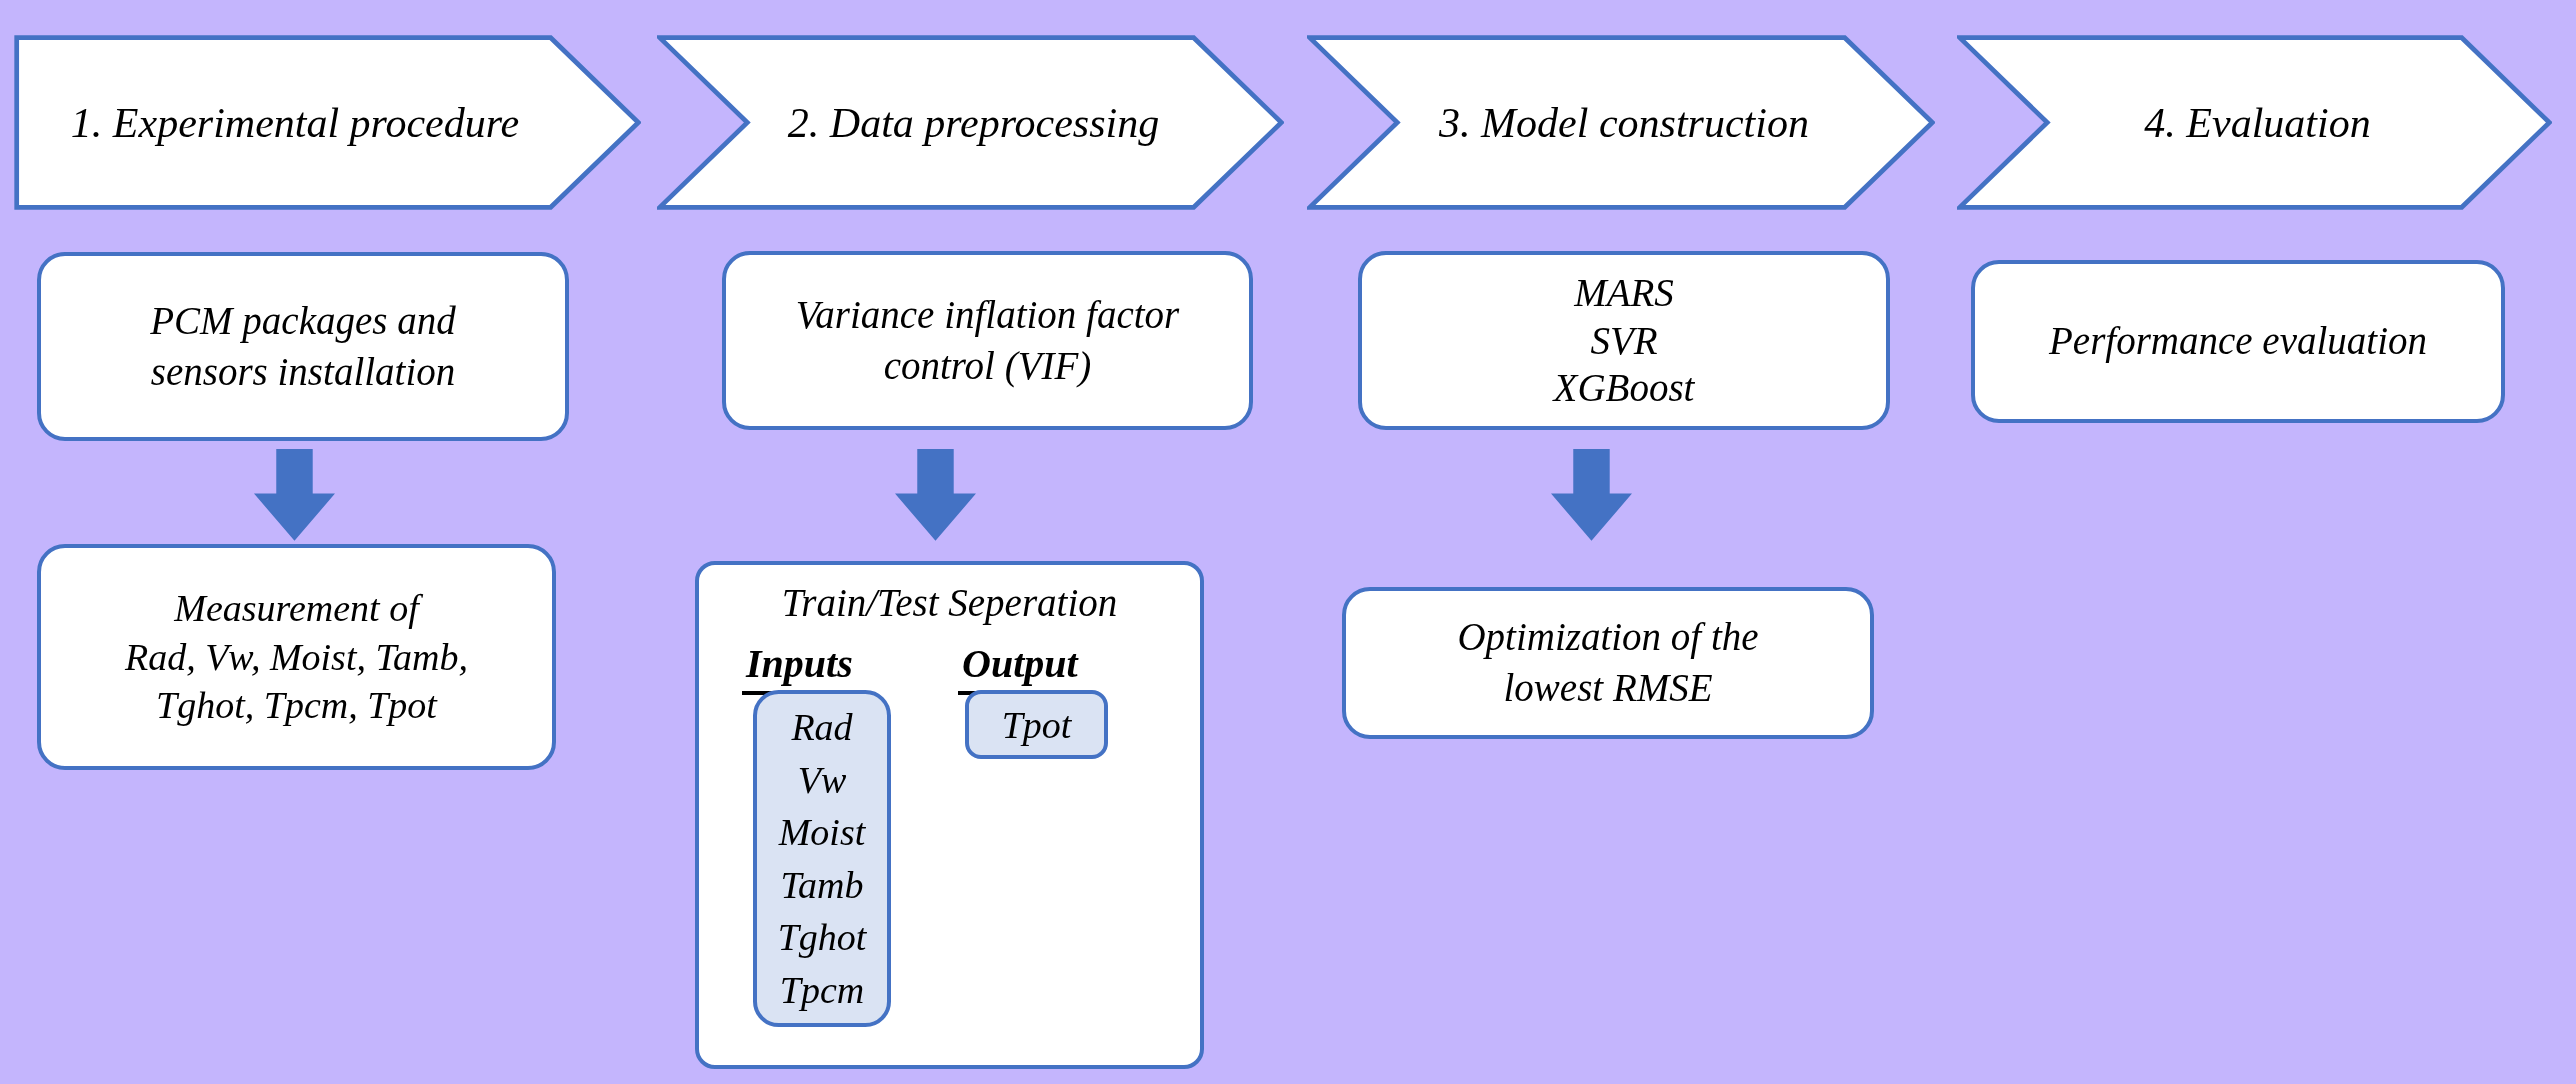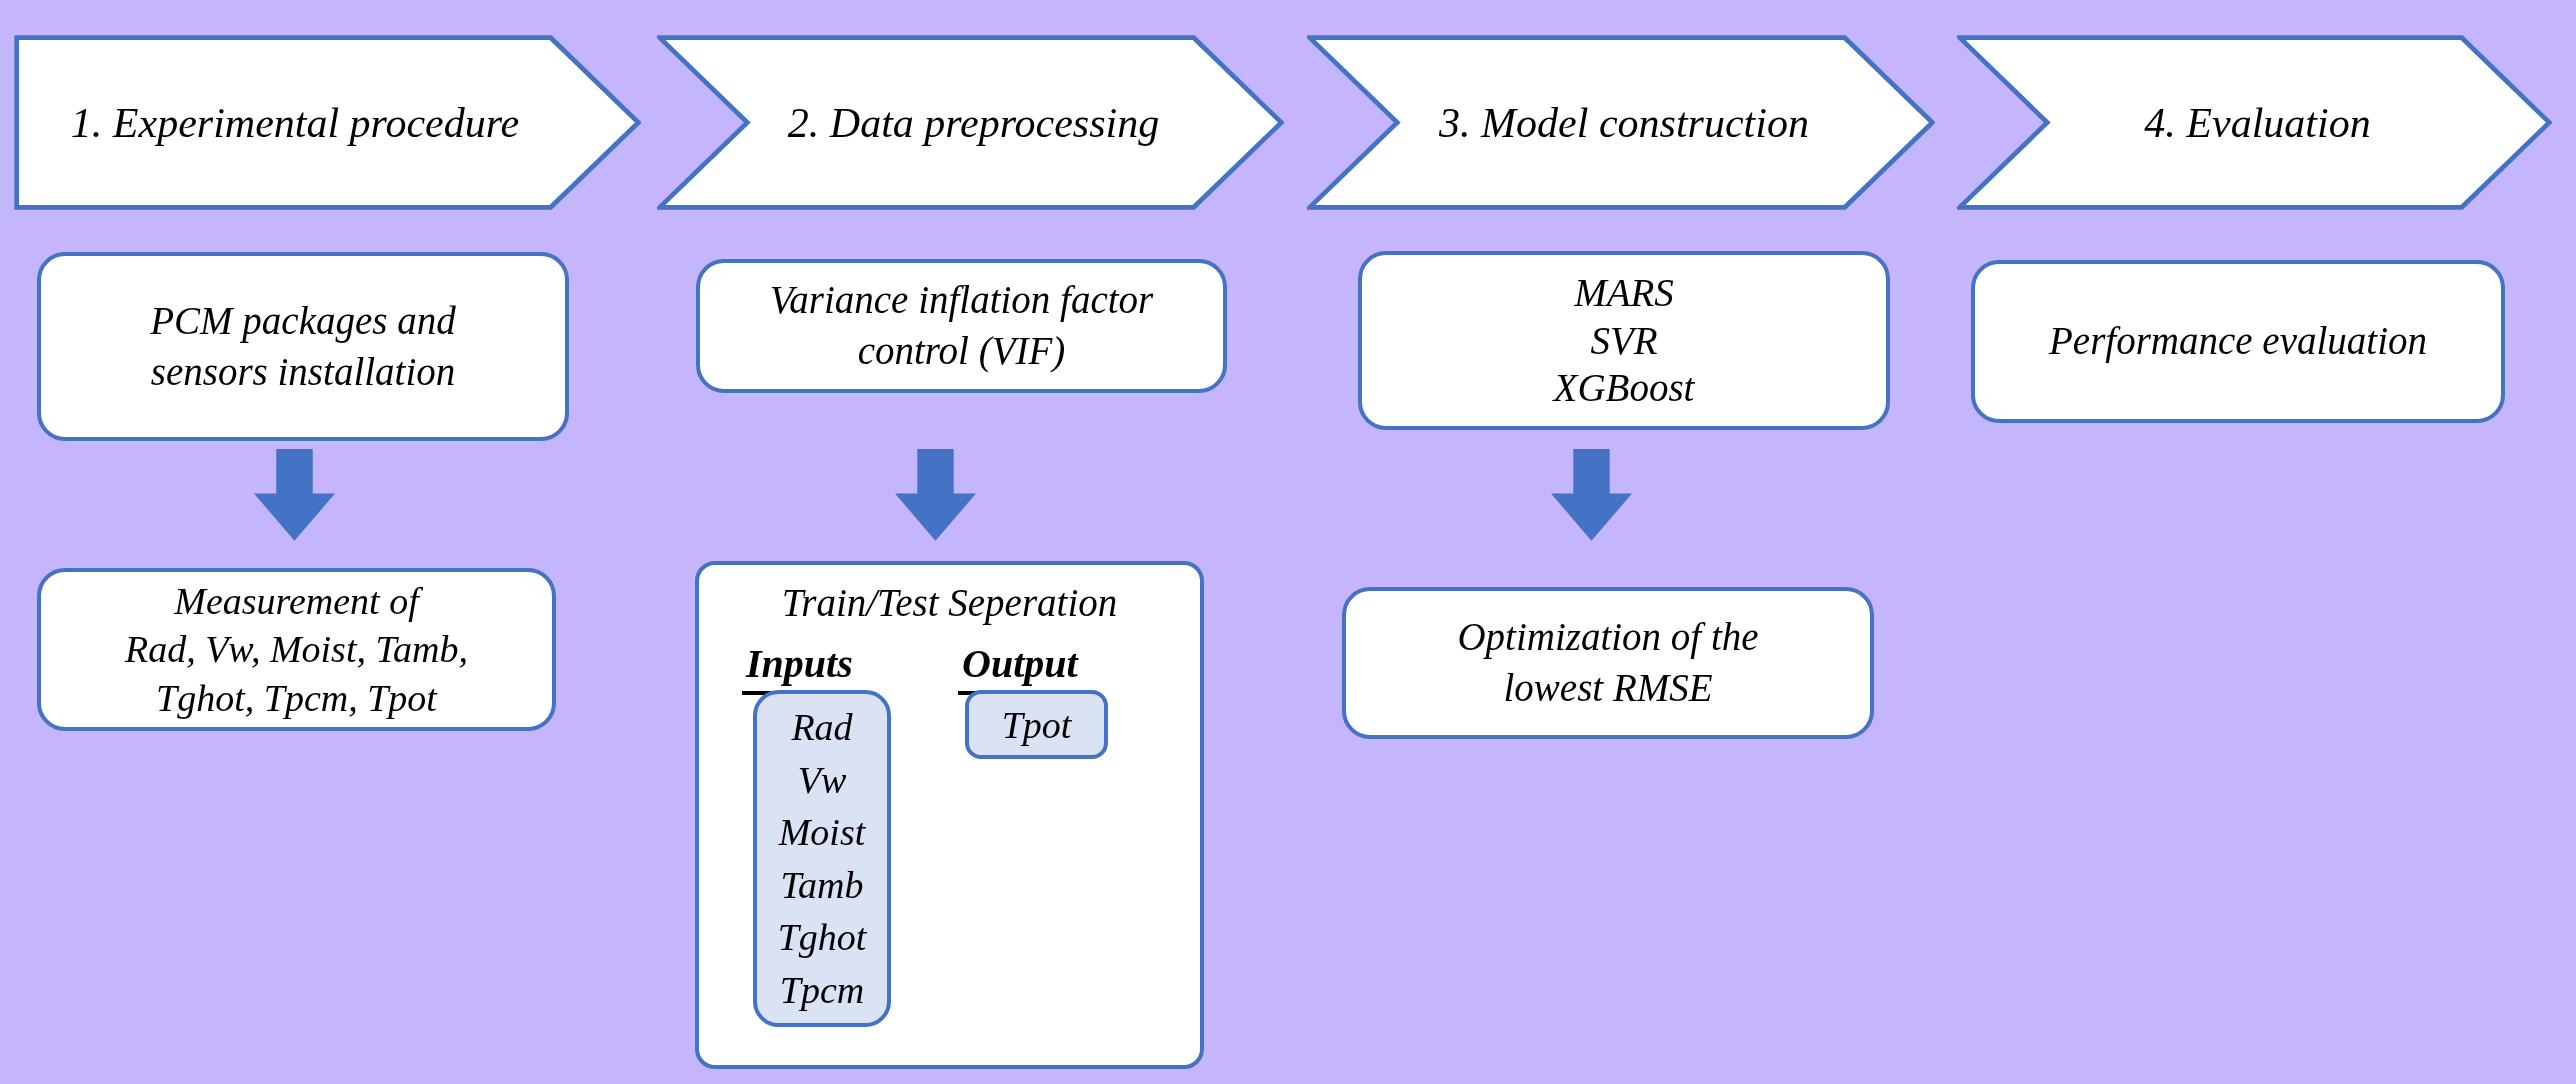--- a/index.html
+++ b/index.html
@@ -113,21 +113,21 @@
       <polygon points="4,4 749,4 879,130 749,256 4,256 134,130" fill="#ffffff" stroke="#4472C4" stroke-width="7" stroke-linejoin="miter"></polygon>
     </svg>
     <div class="label">4. Evaluation</div>
   </div>
 
   <div class="rbox" style="left:37px; top:252px; width:532px; height:189px;">
     <span>PCM packages and</span>
     <span>sensors installation</span>
   </div>
 
-  <div class="rbox" style="left:696px; top:251px; width:531px; height:134px;margin-top:8px;">
+  <div class="rbox" style="left:722px; top:251px; width:531px; height:179px;">
     <span>Variance inflation factor</span>
     <span>control (VIF)</span>
   </div>
 
   <div class="rbox" style="left:1342px; top:251px; width:532px; height:179px; line-height:1.22;margin-left:16px;">
     <span>MARS</span>
     <span>SVR</span>
     <span>XGBoost</span>
   </div>
 
@@ -144,21 +144,21 @@
     <svg viewBox="0 0 120 136">
       <polygon points="33,0 87,0 87,66 120,66 60,136 0,66 33,66" fill="#4472C4"></polygon>
     </svg>
   </div>
   <div class="flow-arrow" style="left:1551px; top:449px;">
     <svg viewBox="0 0 120 136">
       <polygon points="33,0 87,0 87,66 120,66 60,136 0,66 33,66" fill="#4472C4"></polygon>
     </svg>
   </div>
 
-  <div class="rbox" style="left:37px; top:568px; width:519px; height:163px; font-size:38px; line-height:1.28;">
+  <div class="rbox" style="left:37px; top:544px; width:519px; height:226px; font-size:38px; line-height:1.28;">
     <span>Measurement of</span>
     <span>Rad, Vw, Moist, Tamb,</span>
     <span>Tghot, Tpcm, Tpot</span>
   </div>
 
   <div class="rbox" style="left:1342px; top:565px; width:532px; height:152px;margin-top:22px;">
     <span>Optimization of the</span>
     <span>lowest RMSE</span>
   </div>
 

